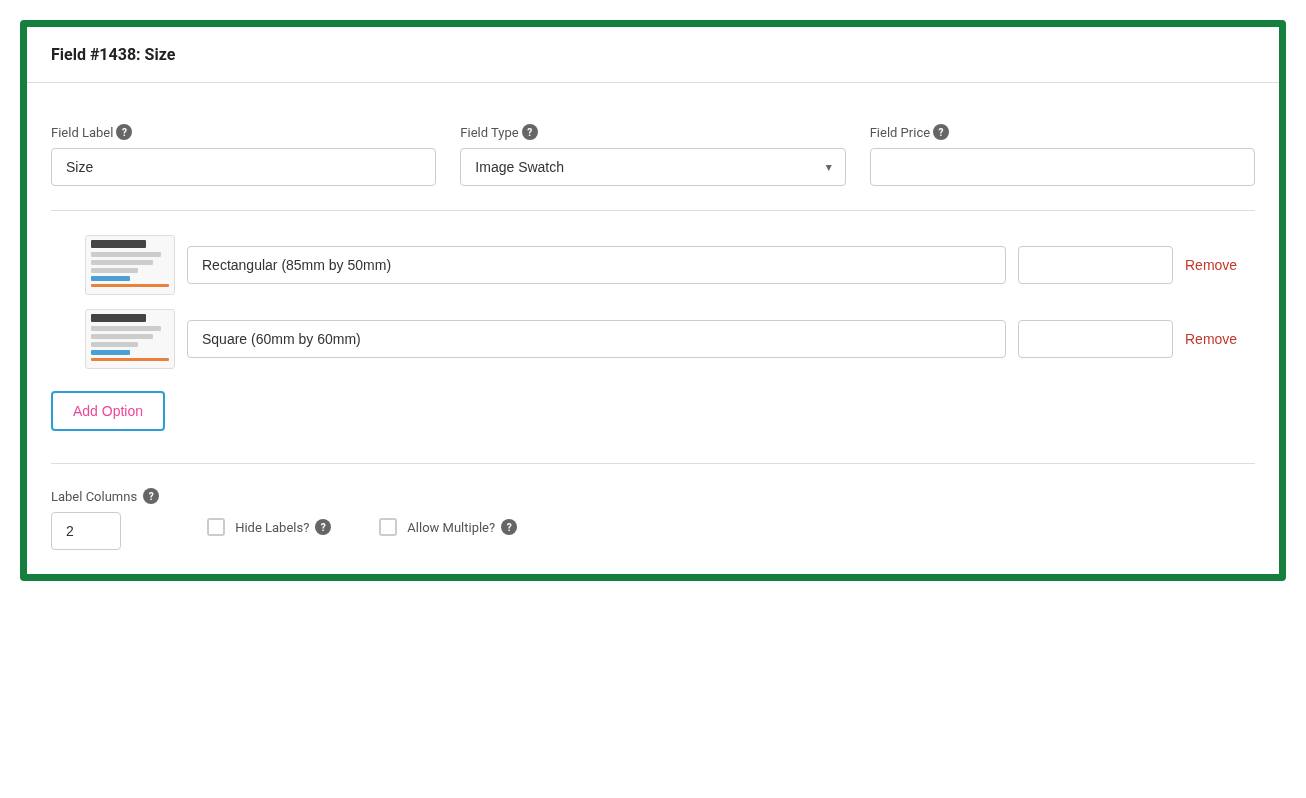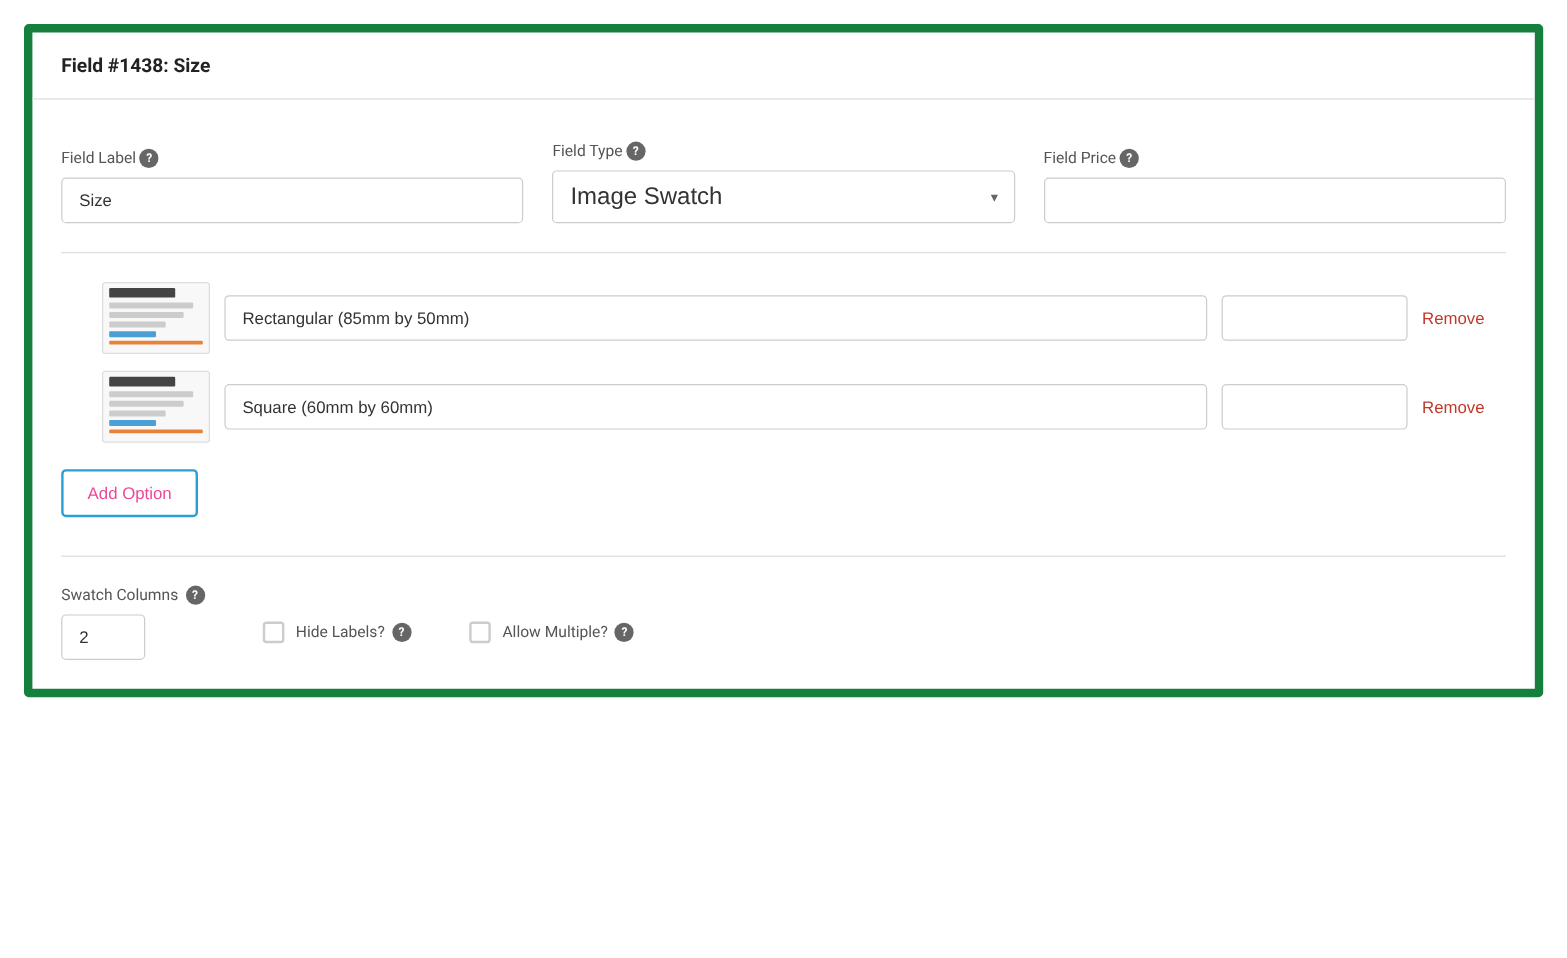--- a/index.html
+++ b/index.html
@@ -80,21 +80,21 @@
     }
     .form-select-wrapper {
       position: relative;
       width: 100%;
     }
     .form-select {
       width: 100%;
       padding: 10px 40px 10px 14px;
       border: 1px solid #ccc;
       border-radius: 4px;
-      font-size: 20px;
+      font-size: 14px;
       color: #333;
       appearance: none;
       background: #fff;
       cursor: pointer;
       outline: none;
     }
     .select-arrow {
       position: absolute;
       right: 14px;
       top: 50%;
@@ -359,21 +359,21 @@
         <button class="add-option-btn">Add Option</button>
 
       </div>
 
       <hr class="divider2">
 
       <div class="bottom-section">
 
         <div class="bottom-group">
           <label class="bottom-label">
-            <span>Swatch Columns</span>
+            <span>Label Columns</span>
             <span class="help-icon">?</span>
           </label>
           <input class="number-input" type="text" value="2" style="">
         </div>
 
         <div class="checkbox-group">
           <div class="custom-checkbox"></div>
           <label class="checkbox-label">
             <span>Hide Labels?</span>
             <span class="help-icon">?</span>

